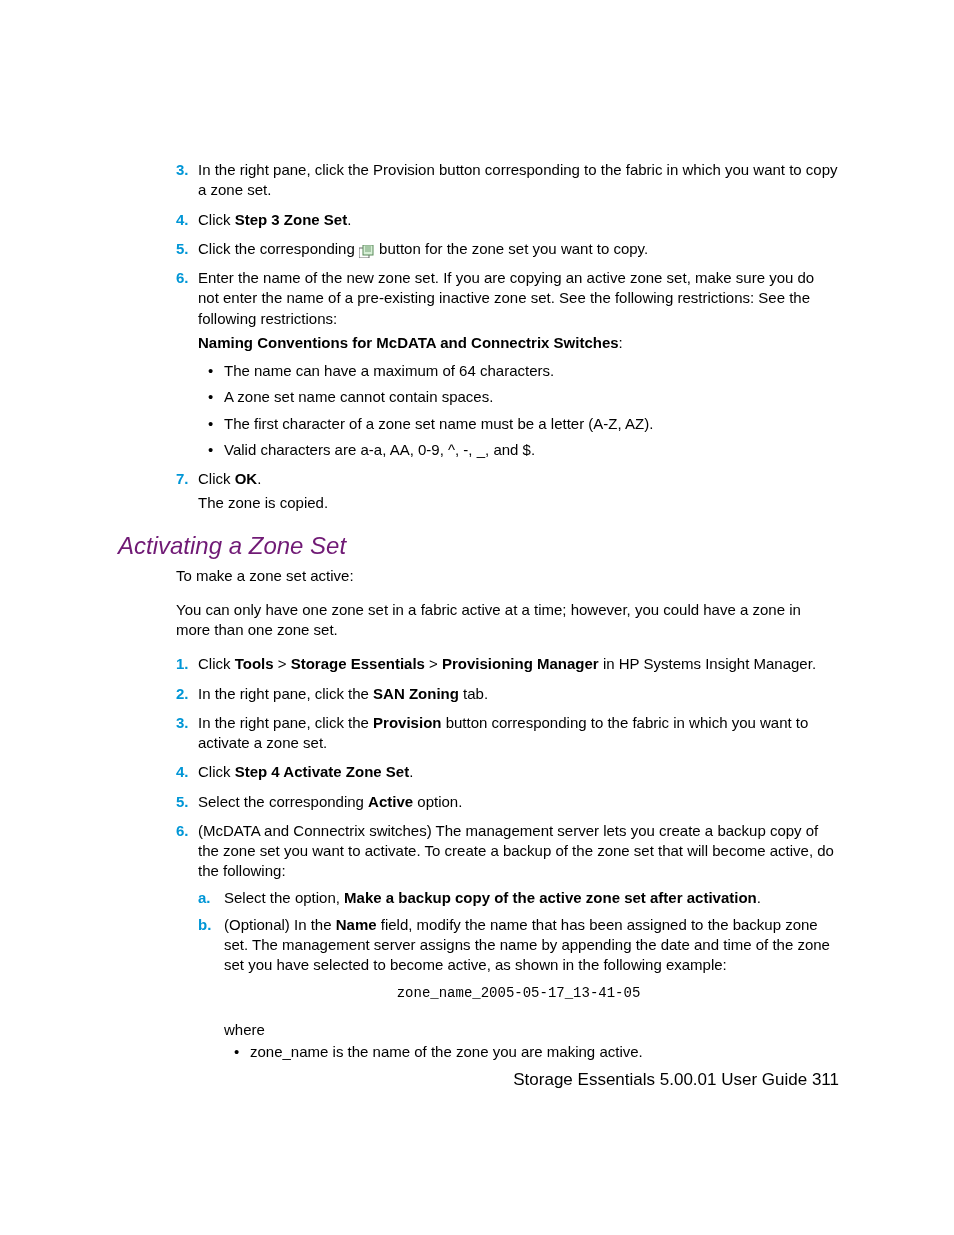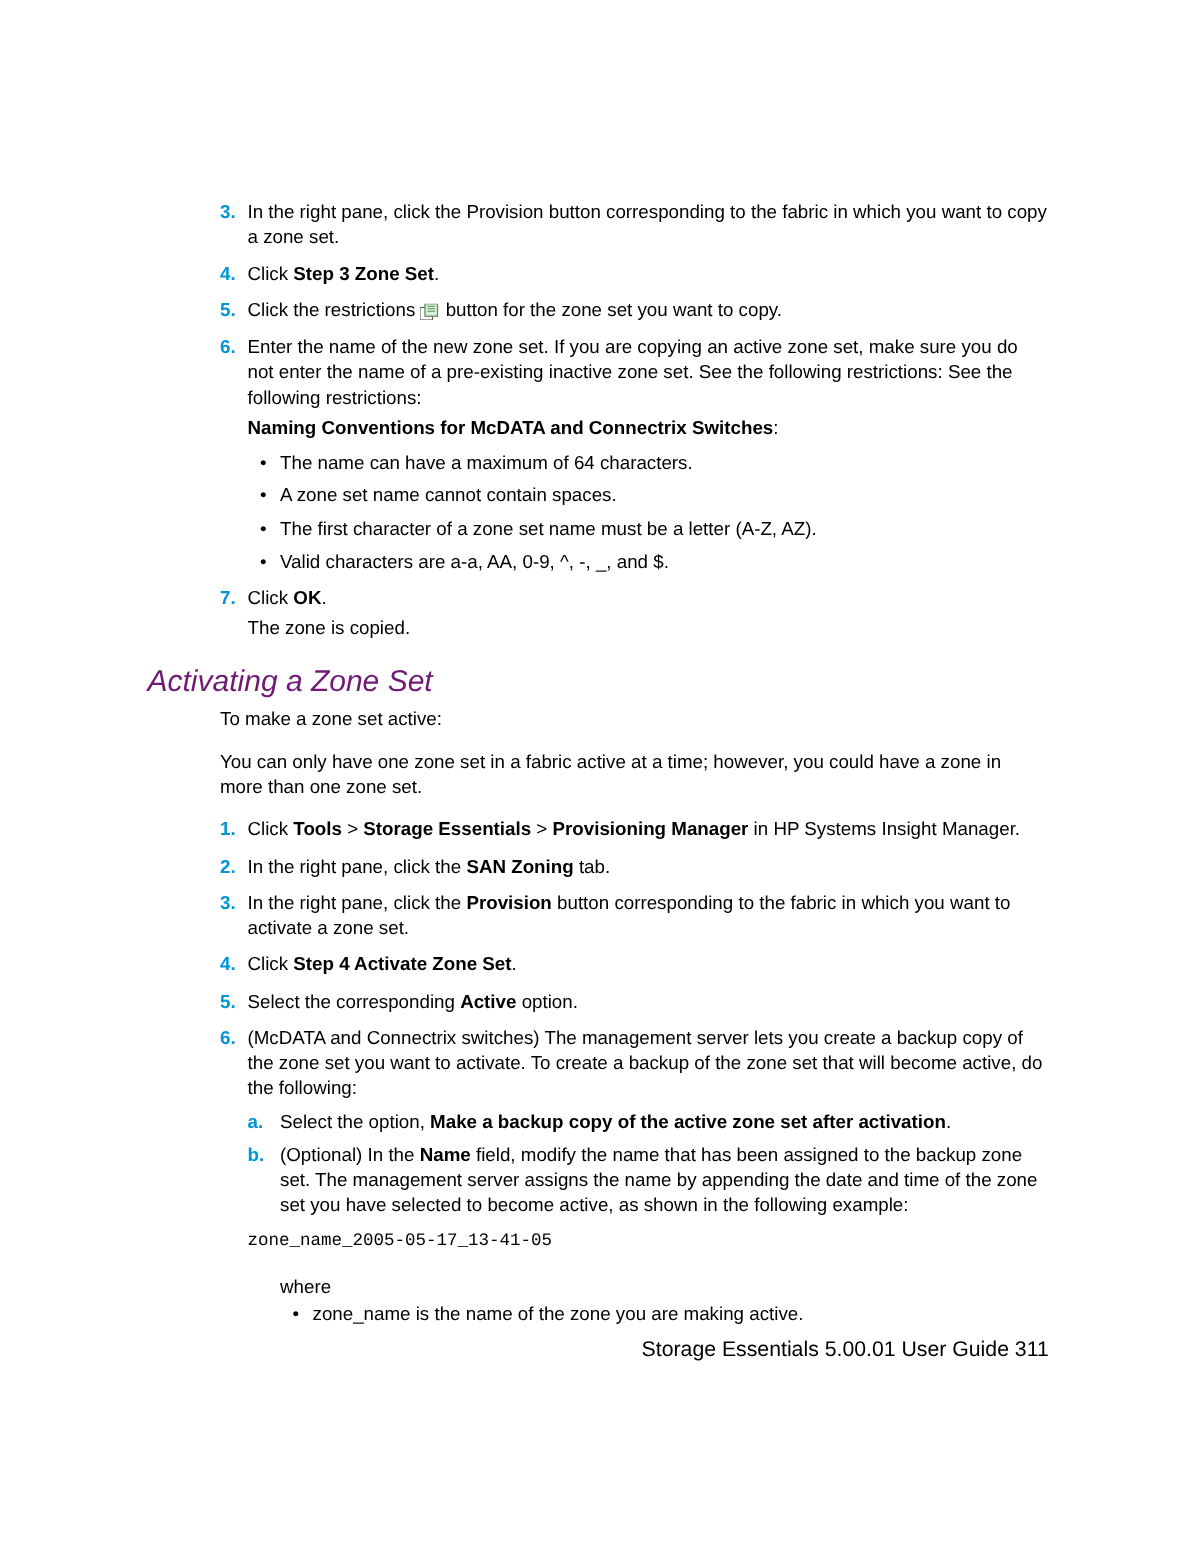--- a/index.html
+++ b/index.html
@@ -89,20 +89,21 @@
     display: inline-block;
     width: 16px;
     height: 13px;
     vertical-align: middle;
   }
   .code-line {
     font-family: "Courier New", monospace;
     font-size: 14px;
     margin-left: 80px;
     margin-top: 4px;
+    text-align: center;
   }
   .where {
     margin-left: 106px;
     margin-top: 20px;
   }
   ul.bullets.nested {
     margin-left: 106px;
     margin-top: 4px;
   }
   .footer {
@@ -121,21 +122,21 @@
     <li>
       <span class="num">3.</span>
       <span>In the right pane, click the Provision button corresponding to the fabric in which you want to copy a zone set.</span>
     </li>
     <li>
       <span class="num">4.</span>
       <span>Click </span><span class="bold">Step 3 Zone Set</span><span>.</span>
     </li>
     <li>
       <span class="num">5.</span>
-      <span>Click the restrictions </span><span class="icon-copy"><svg viewBox="0 0 16 13" width="16" height="13">
+      <span>Click the corresponding </span><span class="icon-copy"><svg viewBox="0 0 16 13" width="16" height="13">
             <rect x="0" y="3" width="10" height="10" fill="#fff" stroke="#666" stroke-width="1"></rect>
             <rect x="4" y="0" width="10" height="10" fill="#d8f0d8" stroke="#5a8a5a" stroke-width="1"></rect>
             <line x1="6" y1="2" x2="12" y2="2" stroke="#5a8a5a" stroke-width="0.8"></line>
             <line x1="6" y1="4" x2="12" y2="4" stroke="#5a8a5a" stroke-width="0.8"></line>
             <line x1="6" y1="6" x2="12" y2="6" stroke="#5a8a5a" stroke-width="0.8"></line>
           </svg></span><span> button for the zone set you want to copy.</span>
     </li>
     <li>
       <span class="num">6.</span>
       <span>Enter the name of the new zone set. If you are copying an active zone set, make sure you do not enter the name of a pre-existing inactive zone set. See the following restrictions: See the following restrictions:</span>

